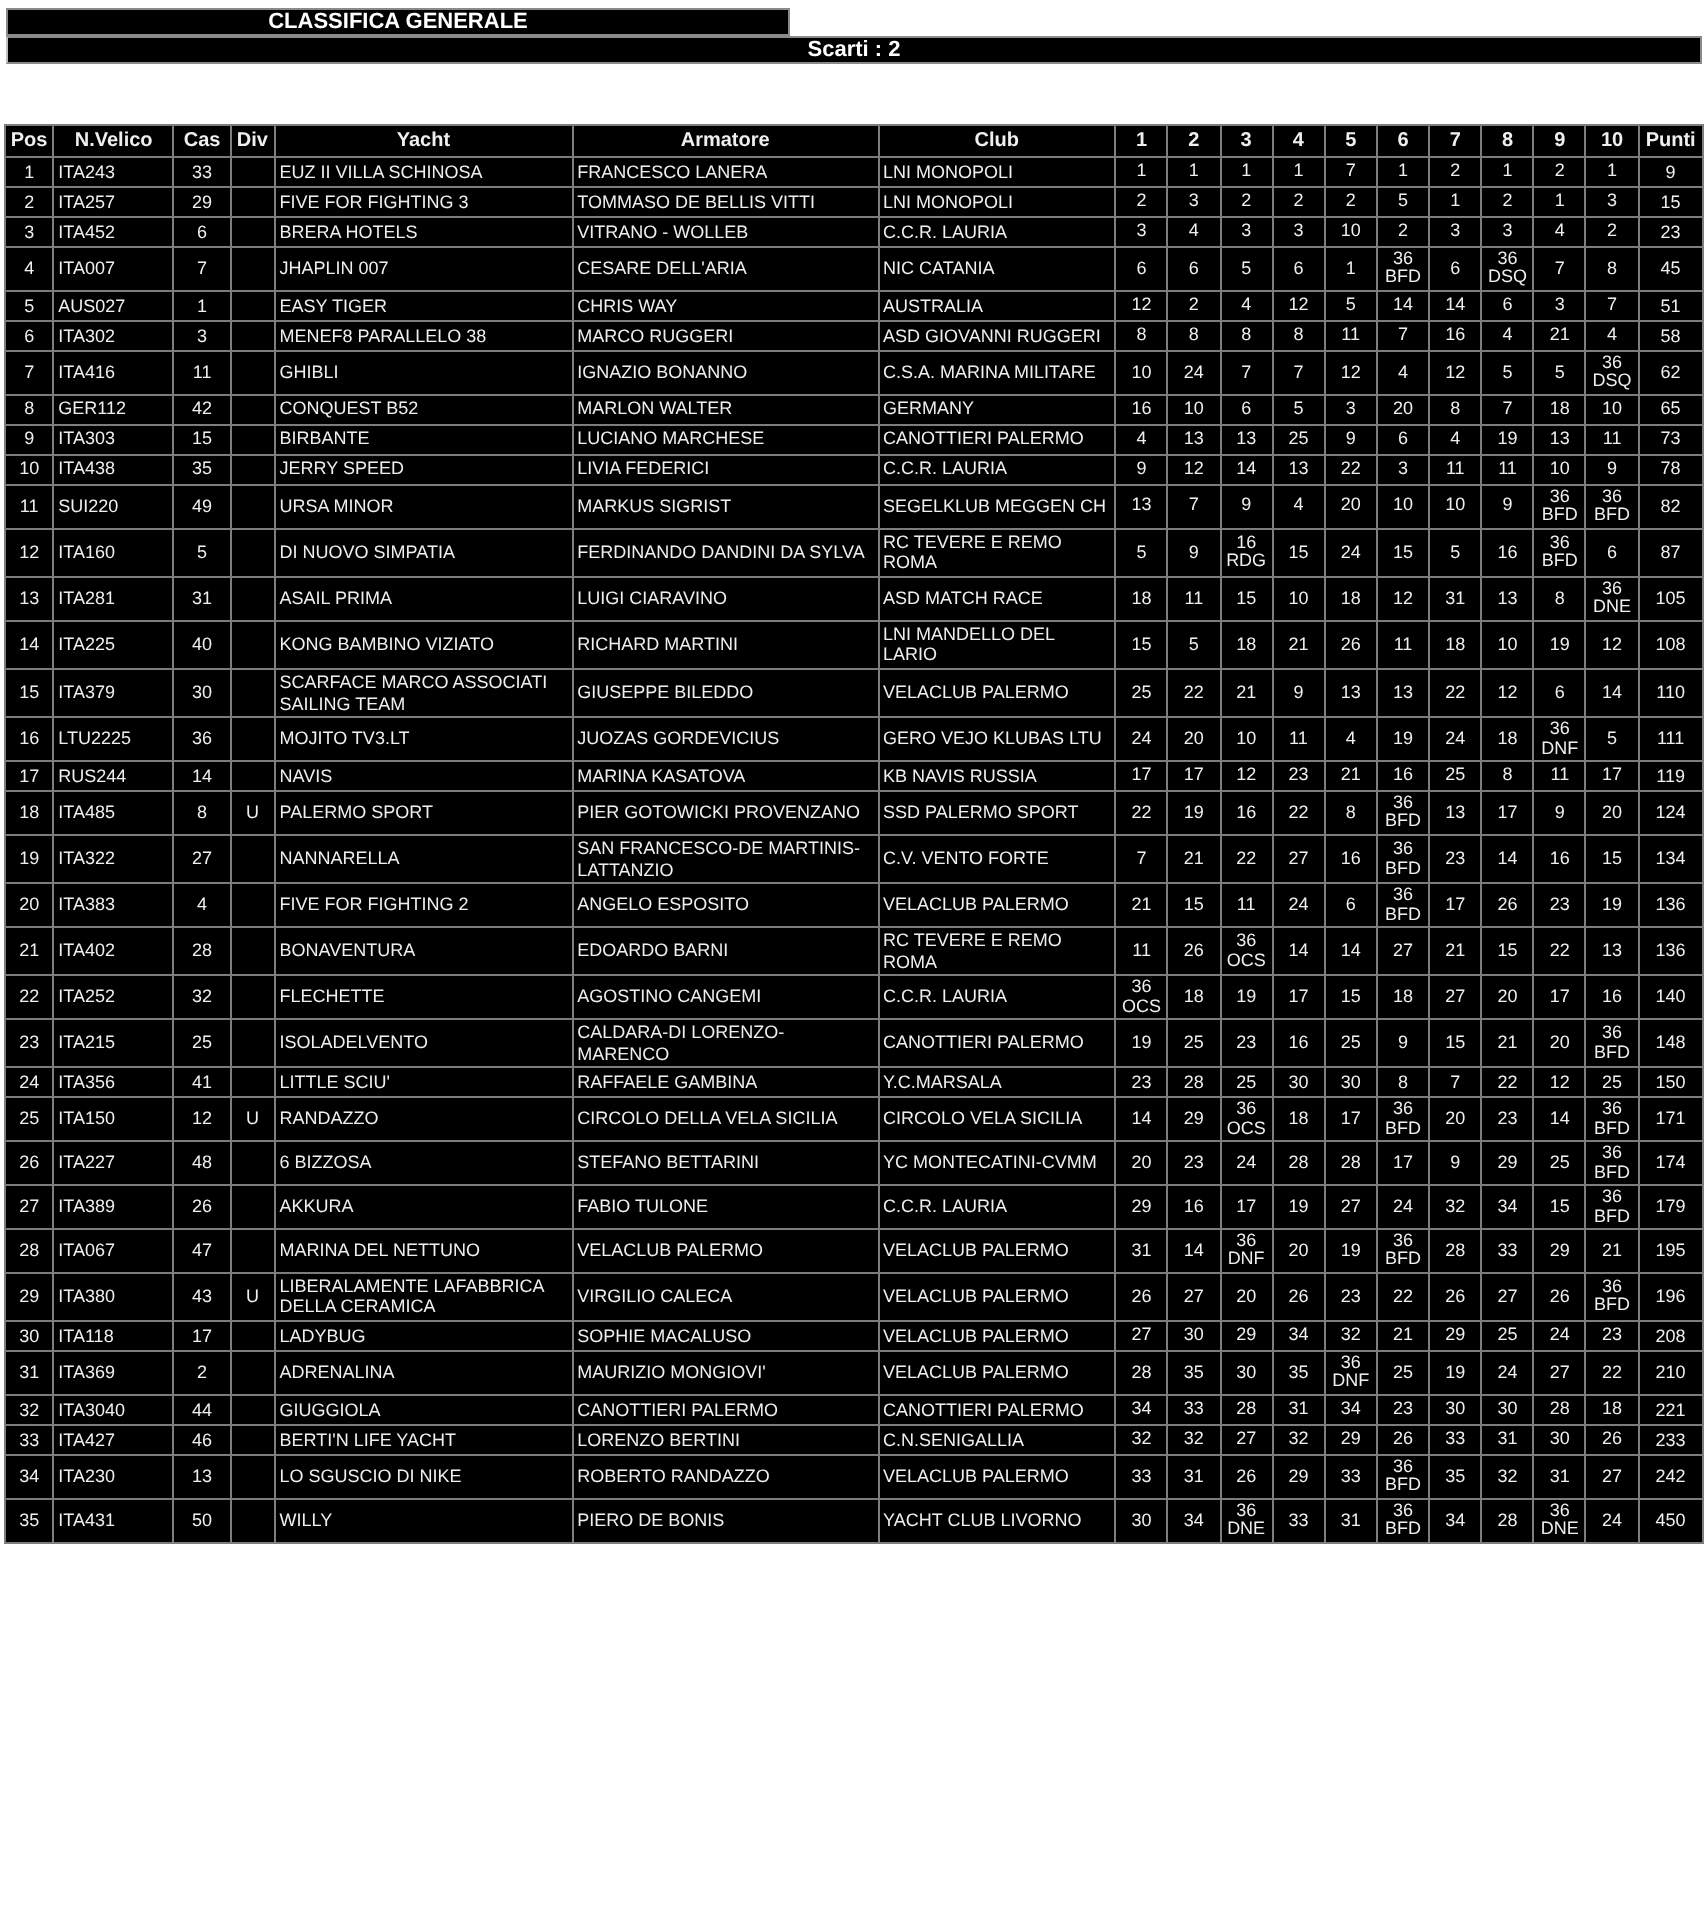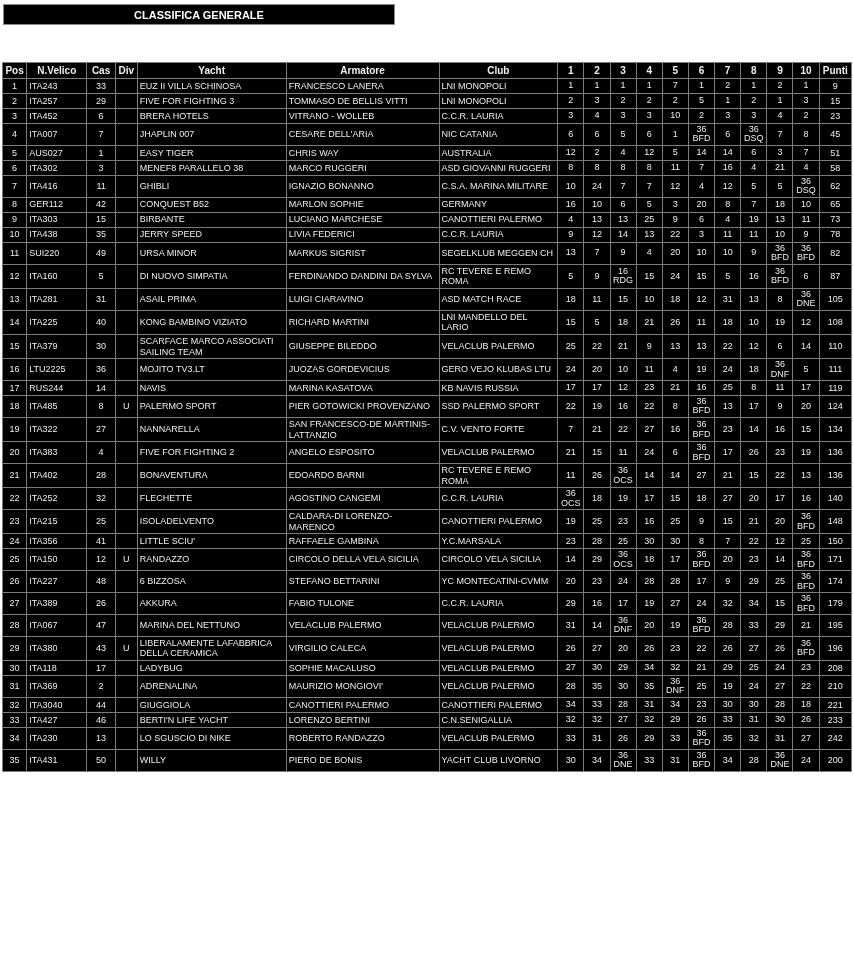--- a/index.html
+++ b/index.html
@@ -1,21 +1,21 @@
 <!DOCTYPE html>
 <html><head>
 <meta charset="utf-8">
 <style>
   html,body{margin:0;padding:0;}
   body{
     width:854px;height:960px;overflow:hidden;background:#ffffff;
     font-family:"Liberation Sans",sans-serif;
   }
   
-  .topbar{display:flex;margin:4px 3px 0 3px;height:21px;}
+  .topbar{display:flex;margin:4px 3px 0 3px;height:21px;flex-direction:column;}
   .tbox{
     background:#000;color:#fff;font-weight:bold;font-size:11px;
     display:flex;align-items:center;justify-content:center;
     border:1px solid #8a8a8a;box-sizing:border-box;
   }
   .tbox-title{width:392px;margin-right:17px;}
   .tbox-classe{width:268px;border-right:none;}
   .tbox-scarti{flex:1;border-left:1px solid #bdbdbd;}
 
   
@@ -34,20 +34,21 @@
   .ac{text-align:center;}
   td.race{white-space:pre-line;text-align:center;line-height:1.05;}
   td.pts{text-align:center;}
   tr{height:15px;}
 </style>
 </head>
 <body>
 
 <div class="topbar">
   <div class="tbox tbox-title">CLASSIFICA GENERALE</div>
+  <div class="tbox tbox-scarti">Scarti : 2</div>
 </div>
 
 <table>
   <colgroup>
     <col style="width:24px">
       <col style="width:60px">
       <col style="width:28px">
       <col style="width:22px">
     <col style="width:148px">
       <col style="width:152px">
@@ -229,21 +230,21 @@
         <td class="race">36
 DSQ</td>
         <td class="pts">62</td>
       </tr>
       <tr>
         <td class="ac">8</td>
         <td class="al">GER112</td>
         <td class="ac">42</td>
         <td class="ac"></td>
         <td class="al">CONQUEST B52</td>
-        <td class="al">MARLON SOPHIE</td>
+        <td class="al">MARLON WALTER</td>
         <td class="al">GERMANY</td>
         <td class="race">16</td>
         <td class="race">10</td>
         <td class="race">6</td>
         <td class="race">5</td>
         <td class="race">3</td>
         <td class="race">20</td>
         <td class="race">8</td>
         <td class="race">7</td>
         <td class="race">18</td>
@@ -806,16 +807,16 @@
 DNE</td>
         <td class="race">33</td>
         <td class="race">31</td>
         <td class="race">36
 BFD</td>
         <td class="race">34</td>
         <td class="race">28</td>
         <td class="race">36
 DNE</td>
         <td class="race">24</td>
-        <td class="pts">200</td>
+        <td class="pts">450</td>
       </tr>
     </tbody>
 </table>
 
 </body></html>

